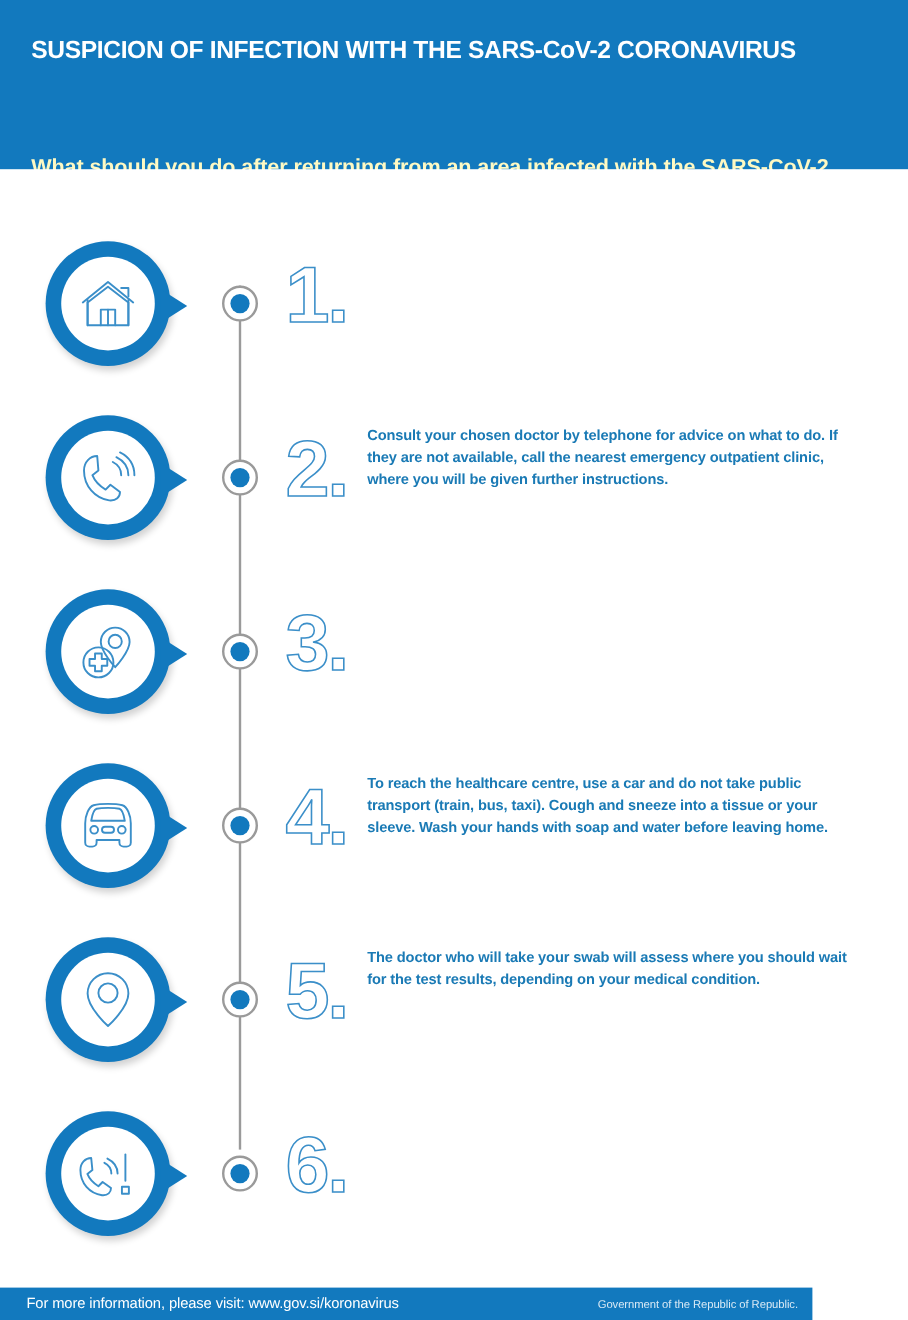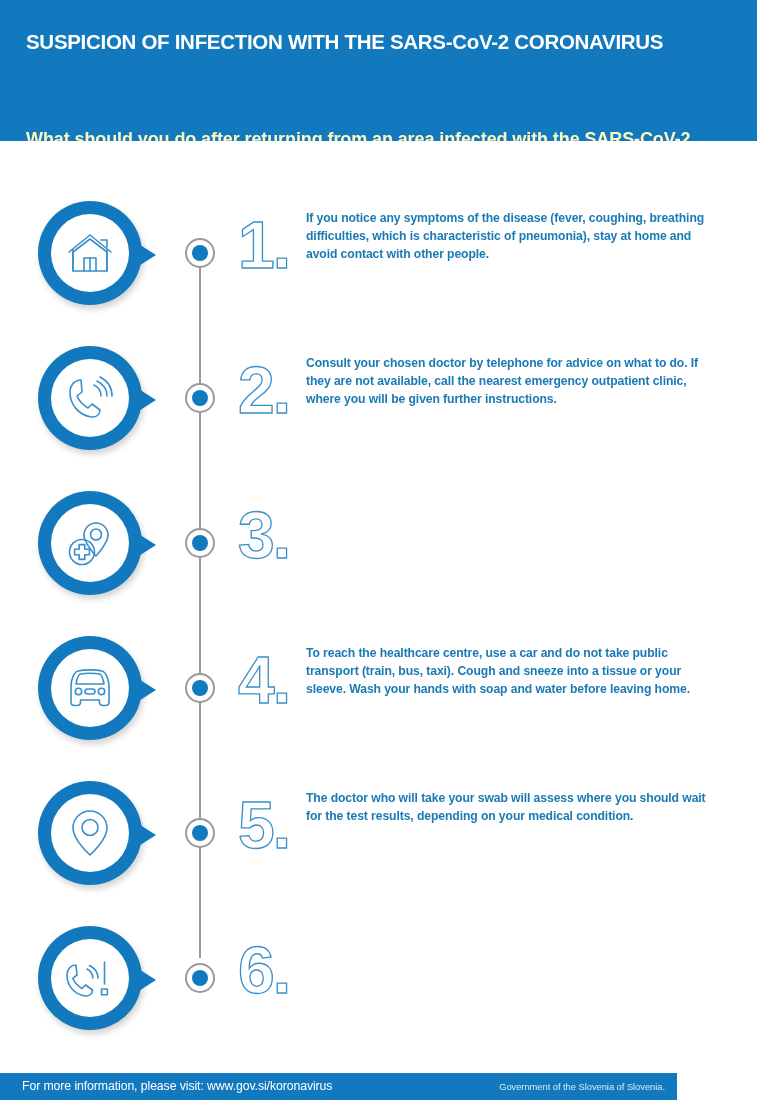--- a/index.html
+++ b/index.html
@@ -215,21 +215,20 @@
           <path d="M8 41 L8 22 L25 9 L42 22 L42 41"></path>
           <path d="M36 10 L42 10 L42 17"></path>
           <path d="M19 41 L19 28 L31 28 L31 41"></path>
           <path d="M25 28 L25 41"></path>
         </svg>
       </div>
       <div class="badge-arrow"></div>
     </div>
     <div class="node"></div>
     <div class="numeral">1.</div>
-    <div class="step-text">If you notice any symptoms of the disease (fever, coughing, breathing difficulties, which is characteristic of pneumonia), stay at home and avoid contact with other people.</div>
   </div>
 
   <div class="step" style="top:195px">
     <div class="badge">
       <div class="badge-ring"></div>
       <div class="badge-inner">
         <svg width="52" height="48" viewBox="0 0 52 48" fill="none" stroke="#3b8fc9" stroke-width="1.6" stroke-linejoin="round" stroke-linecap="round">
           <path d="M17 6 C11 6 6 11 6 18 C6 31 15 41 27 43 C33 43.6 36 40 36 36 L28 30 L24 34 C19 31 15 27 13 22 L18 18 Z"></path>
           <path d="M30 11 C34 13 37 17 37 22"></path>
           <path d="M33 7 C39 10 43 15 43 22"></path>
@@ -311,14 +310,14 @@
       <div class="badge-arrow"></div>
     </div>
     <div class="node"></div>
     <div class="numeral">6.</div>
   </div>
 
 </div>
 
 <div class="footer">
   <div class="footer-left">For more information, please visit: www.gov.si/koronavirus</div>
-  <div class="footer-right">Government of the Slovenia of Slovenia.</div>
+  <div class="footer-right">Government of the Republic of Republic.</div>
 </div>
 
 </body></html>

